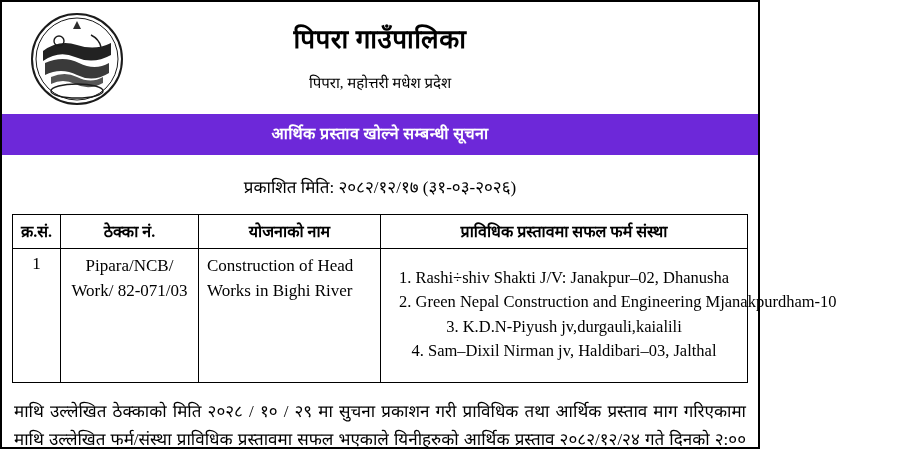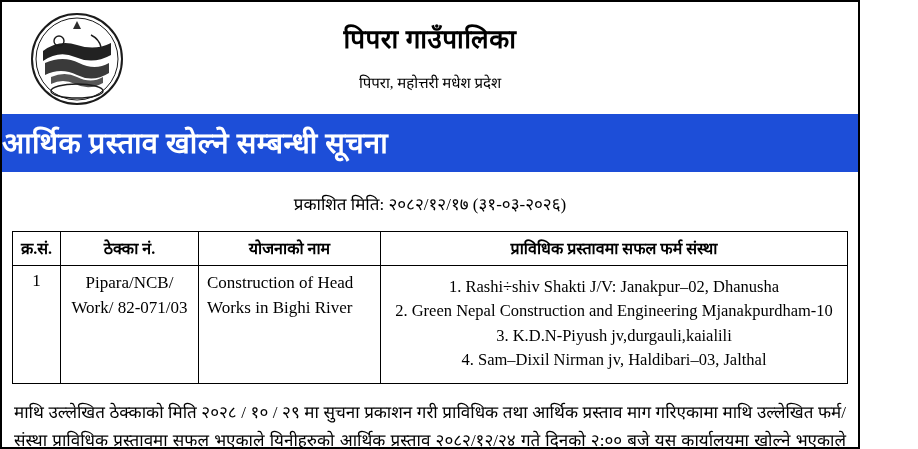--- a/index.html
+++ b/index.html
@@ -9,21 +9,21 @@
   }
   body {
     width: 918px;
     height: 449px;
     font-family: "Liberation Serif", "DejaVu Serif", serif;
     color: #000000;
     overflow: hidden;
   }
   .page {
     position: relative;
-    width: 860px;
+    width: 760px;
     height: 449px;
     box-sizing: border-box;
     border: 2px solid #000;
     background: #fff;
   }
 
   
   .header {
     display: flex;
     align-items: center;
@@ -58,24 +58,25 @@
   }
   .org-addr {
     font-size: 15px;
     line-height: 1.5;
     margin-top: 15px;
     text-align: center;
   }
 
   
   .titlebar {
-    background: #1d4ed8;
+    background: #6d28d9;
     color: #ffffff;
+    text-align: center;
     padding: 8px 0 11px 0;
-    font-size: 29px;
+    font-size: 16px;
     font-weight: bold;
     letter-spacing: 0.4px;
   }
 
   
   .pubdate {
     text-align: center;
     font-size: 17px;
     padding: 20px 0 8px 0;
   }
@@ -121,21 +122,21 @@
     text-align: left;
     font-size: 17px;
     line-height: 1.45;
     padding: 5px 6px 6px 8px;
     margin-left: 16px;
   }
   td.firms {
     padding: 5px 6px 7px 6px;
   }
   ol.firmlist {
-    margin: 4px;
+    margin: 12px;
     padding: 0;
     list-style: none;
   }
   ol.firmlist li {
     font-size: 16.5px;
     line-height: 1.47;
     text-align: center;
     white-space: nowrap;
   }
 

